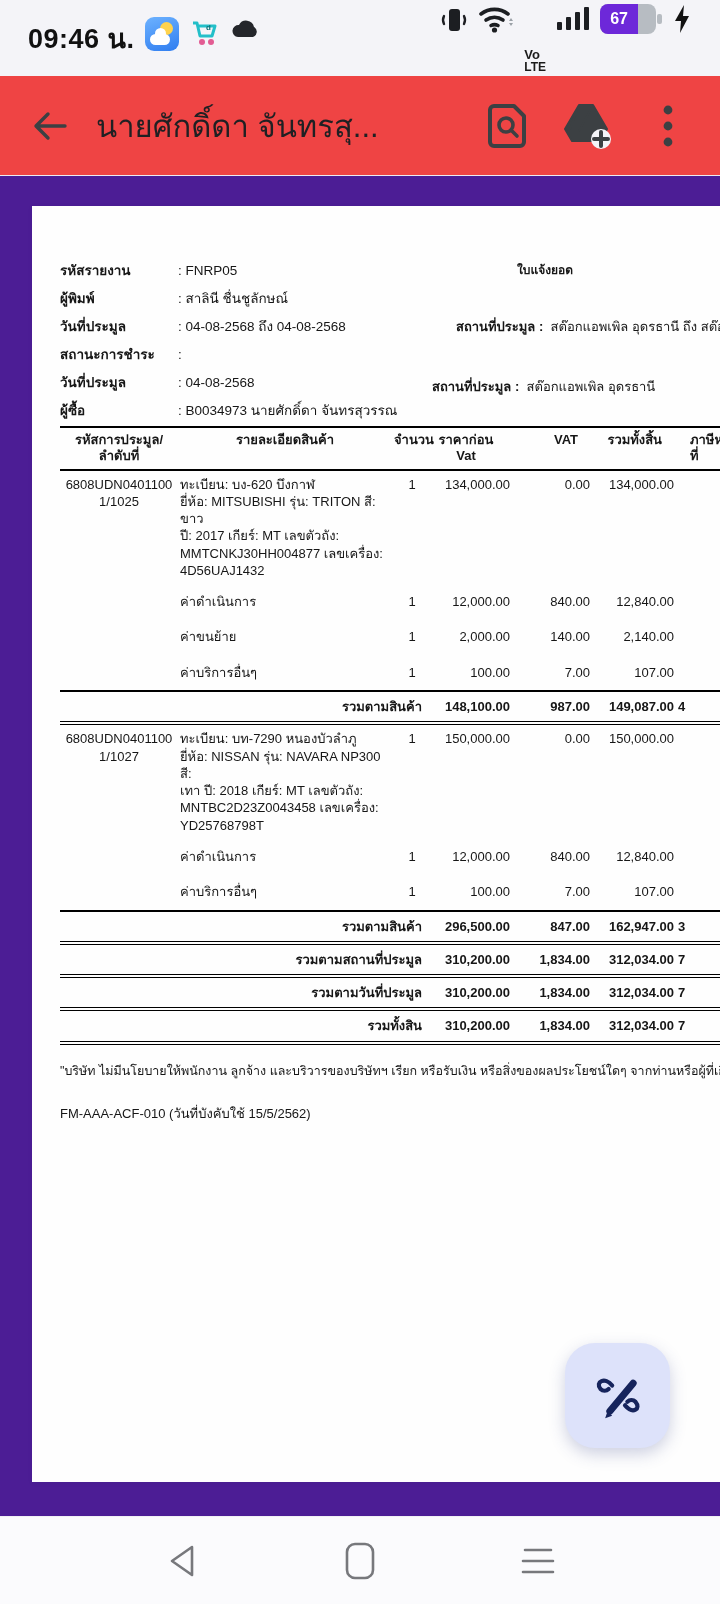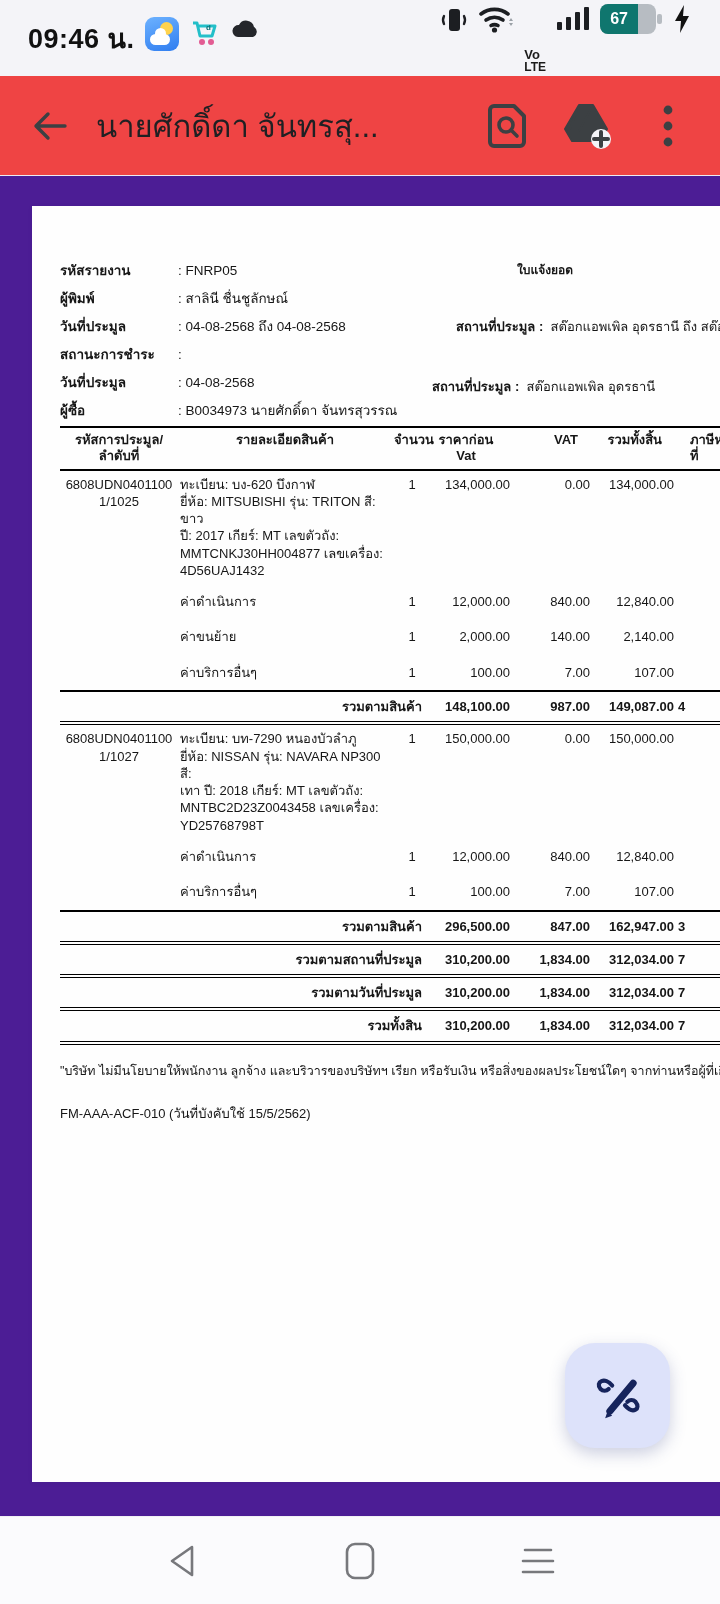--- a/index.html
+++ b/index.html
@@ -14,21 +14,21 @@
   .app-chip { width:34px; height:34px; border-radius:9px; background:linear-gradient(160deg,#6db2ff,#2f7df0); position:relative; }
   .app-chip .sun { position:absolute; top:5px; right:6px; width:13px; height:13px; border-radius:50%; background:#ffd34d; }
   .app-chip .cloudw { position:absolute; bottom:6px; left:5px; width:20px; height:11px; border-radius:8px; background:#fff; }
   .app-chip .cloudw:before { content:""; position:absolute; top:-6px; left:5px; width:11px; height:11px; border-radius:50%; background:#fff; }
   .sb-right svg, .sb-left svg { display:block; }
   .volte { display:flex; flex-direction:column; line-height:1; font-weight:800; color:#1a1a1a; }
   .volte span:first-child { font-size:13px;margin-top:44px; }
   .volte span:last-child { font-size:12px; }
   .battery { position:relative; width:62px; height:30px; }
   .batt-body { position:absolute; left:0; top:0; width:56px; height:30px; border-radius:8px; background:#b7bcc2; overflow:hidden; }
-  .batt-fill { position:absolute; left:0; top:0; height:30px; width:68%; background:#0f766e; display:flex; align-items:center; justify-content:center; }
+  .batt-fill { position:absolute; left:0; top:0; height:30px; width:68%; background:#6d28d9; display:flex; align-items:center; justify-content:center; }
   .batt-fill span { color:#fff; font-size:16px; font-weight:700; }
   .batt-tip { position:absolute; right:0; top:10px; width:5px; height:10px; border-radius:2px; background:#b7bcc2; }
 
   
   .app-bar { position:absolute; top:76px; left:0; width:720px; height:100px; background:#ef4444;
     display:flex; align-items:center; padding:0 26px; border-bottom:1px solid #ececf2; }
   .back-btn { width:48px; height:48px; display:flex; align-items:center; justify-content:center; background:none; border:none; cursor:pointer; }
   .bar-title { font-size:31px; color:#1f2023; margin-left:22px; flex:1 1 auto; white-space:nowrap; overflow:hidden; }
   .bar-actions { display:flex; align-items:center; gap:28px; }
   .icon-btn { width:52px; height:52px; display:flex; align-items:center; justify-content:center; background:none; border:none; cursor:pointer; }

